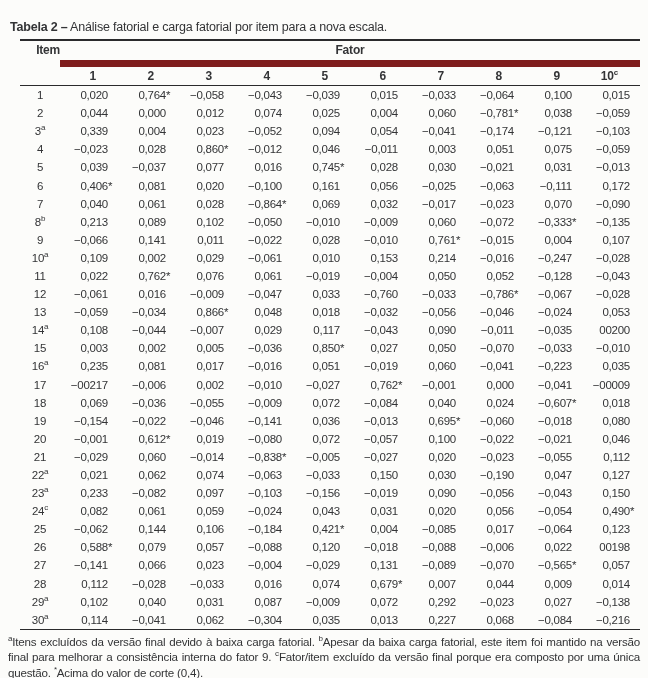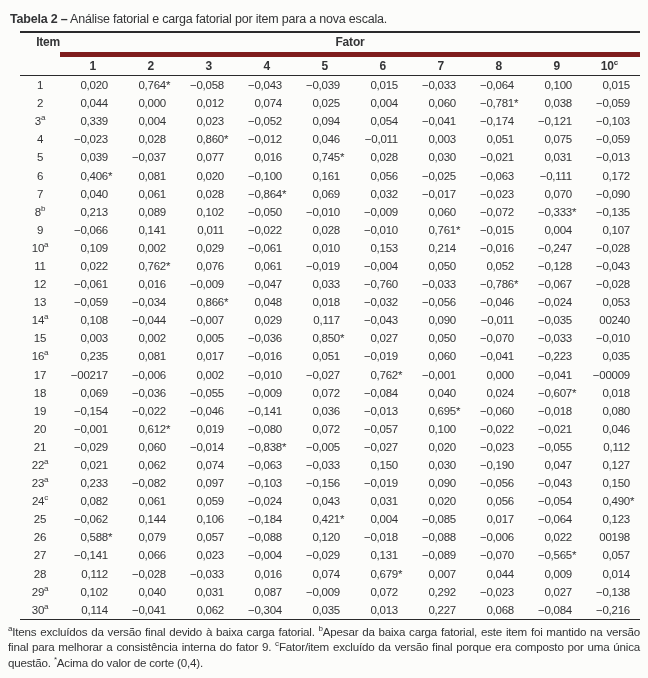--- a/index.html
+++ b/index.html
@@ -1,38 +1,38 @@
 <!DOCTYPE html>
 <html><head>
 <meta charset="utf-8">
 <style>
   html,body{margin:0;padding:0;background:#ffffff;}
   .page{
     width:648px;height:678px;box-sizing:border-box;
     background:#fcfcfa;color:#333436;
     font-family:"Liberation Sans","DejaVu Sans",sans-serif;
-    padding:8px 8px 0 8px;overflow:hidden;position:relative;
+    padding:16px 8px 0 8px;overflow:hidden;position:relative;
   }
   .title{font-size:12.5px;line-height:16px;margin:3px 0 4px 2px;letter-spacing:-0.2px;}
   .title .bold{font-weight:bold;}
   table{
     border-collapse:collapse;table-layout:fixed;
     width:620px;margin-left:12px;
     border-top:2px solid #2a2a2c;
     border-bottom:1.5px solid #2a2a2c;
   }
   th,td{padding:0;margin:0;}
   thead th{font-weight:bold;font-size:12px;letter-spacing:-0.2px;}
   th.item-head{
     width:40px;text-align:right;vertical-align:top;
     padding-top:2px;border-bottom:1.5px solid #2a2a2c;
   }
   th.fator-head{
     text-align:center;height:17px;vertical-align:top;padding-top:2px;
-    border-bottom:5px solid #7f1d1d;
+    border-bottom:7px solid #7f1d1d;
   }
   tr.num-row th{height:18px;text-align:right;padding-right:22px;
     border-bottom:1.5px solid #2a2a2c;vertical-align:middle;}
   tbody td{
     font-size:11.5px;height:18.1px;letter-spacing:-0.25px;
     vertical-align:middle;white-space:nowrap;
   }
   td.item-cell{text-align:center;}
   td.val-cell{text-align:right;padding-right:10px;}
   .star{display:inline-block;width:0;overflow:visible;white-space:nowrap;}
@@ -244,21 +244,21 @@
           <td class="item-cell">14<sup>a</sup></td>
           <td class="val-cell">0,108</td>
           <td class="val-cell">−0,044</td>
           <td class="val-cell">−0,007</td>
           <td class="val-cell">0,029</td>
           <td class="val-cell">0,117</td>
           <td class="val-cell">−0,043</td>
           <td class="val-cell">0,090</td>
           <td class="val-cell">−0,011</td>
           <td class="val-cell">−0,035</td>
-          <td class="val-cell">00240</td>
+          <td class="val-cell">00200</td>
         </tr>
         <tr>
           <td class="item-cell">15</td>
           <td class="val-cell">0,003</td>
           <td class="val-cell">0,002</td>
           <td class="val-cell">0,005</td>
           <td class="val-cell">−0,036</td>
           <td class="val-cell">0,850<span class="star">*</span></td>
           <td class="val-cell">0,027</td>
           <td class="val-cell">0,050</td>

